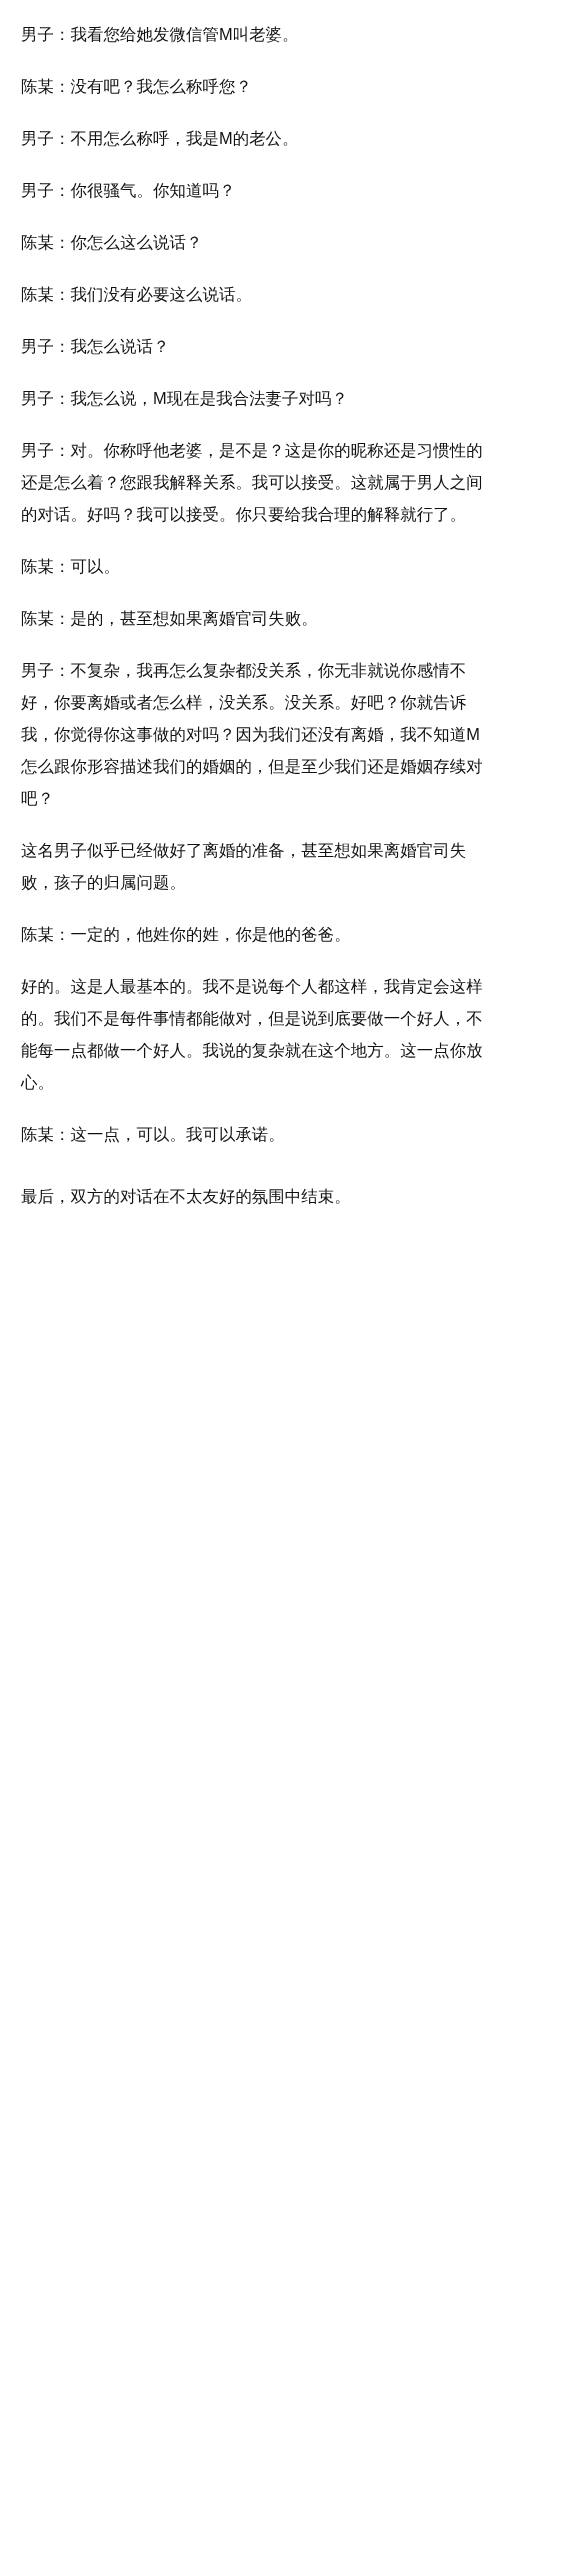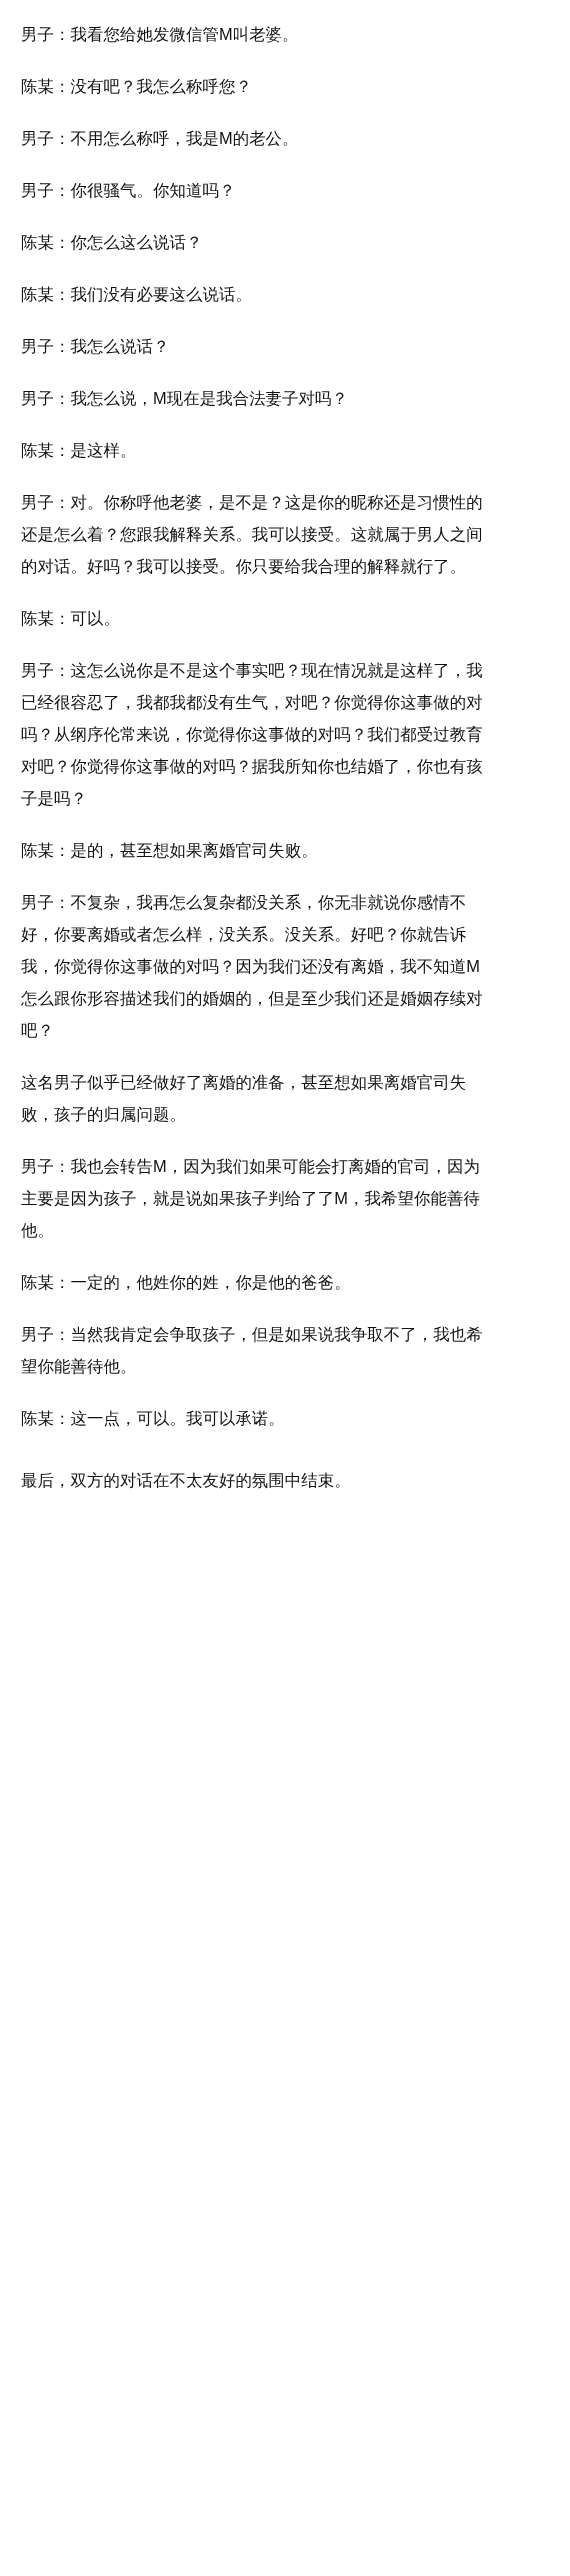--- a/index.html
+++ b/index.html
@@ -37,27 +37,24 @@
 <div class="page">
   <div>
     <p class="para">男子：我看您给她发微信管M叫老婆。</p>
     <p class="para">陈某：没有吧？我怎么称呼您？</p>
     <p class="para">男子：不用怎么称呼，我是M的老公。</p>
     <p class="para">男子：你很骚气。你知道吗？</p>
     <p class="para">陈某：你怎么这么说话？</p>
     <p class="para">陈某：我们没有必要这么说话。</p>
     <p class="para">男子：我怎么说话？</p>
     <p class="para">男子：我怎么说，M现在是我合法妻子对吗？</p>
-    <p class="para">陈某：是这样。</p>
     <p class="para">男子：对。你称呼他老婆，是不是？这是你的昵称还是习惯性的还是怎么着？您跟我解释关系。我可以接受。这就属于男人之间的对话。好吗？我可以接受。你只要给我合理的解释就行了。</p>
     <p class="para">陈某：可以。</p>
-    <p class="para">男子：这怎么说你是不是这个事实吧？现在情况就是这样了，我已经很容忍了，我都我都没有生气，对吧？你觉得你这事做的对吗？从纲序伦常来说，你觉得你这事做的对吗？我们都受过教育对吧？你觉得你这事做的对吗？据我所知你也结婚了，你也有孩子是吗？</p>
     <p class="para">陈某：是的，甚至想如果离婚官司失败。</p>
     <p class="para">男子：不复杂，我再怎么复杂都没关系，你无非就说你感情不好，你要离婚或者怎么样，没关系。没关系。好吧？你就告诉我，你觉得你这事做的对吗？因为我们还没有离婚，我不知道M怎么跟你形容描述我们的婚姻的，但是至少我们还是婚姻存续对吧？</p>
     <p class="para">这名男子似乎已经做好了离婚的准备，甚至想如果离婚官司失败，孩子的归属问题。</p>
-    <p class="para">男子：我也会转告M，因为我们如果可能会打离婚的官司，因为主要是因为孩子，就是说如果孩子判给了了M，我希望你能善待他。</p>
     <p class="para">陈某：一定的，他姓你的姓，你是他的爸爸。</p>
-    <p class="para">男子：当然我肯定会争取孩子，但是如果说我争取不了，我也希望你能善待他。</p>
+    <p class="para">好的。这是人最基本的。我不是说每个人都这样，我肯定会这样的。我们不是每件事情都能做对，但是说到底要做一个好人，不能每一点都做一个好人。我说的复杂就在这个地方。这一点你放心。</p>
     <p class="para">陈某：这一点，可以。我可以承诺。</p>
     <p class="para">最后，双方的对话在不太友好的氛围中结束。</p>
   </div>
 </div>
 
 
 </body></html>

